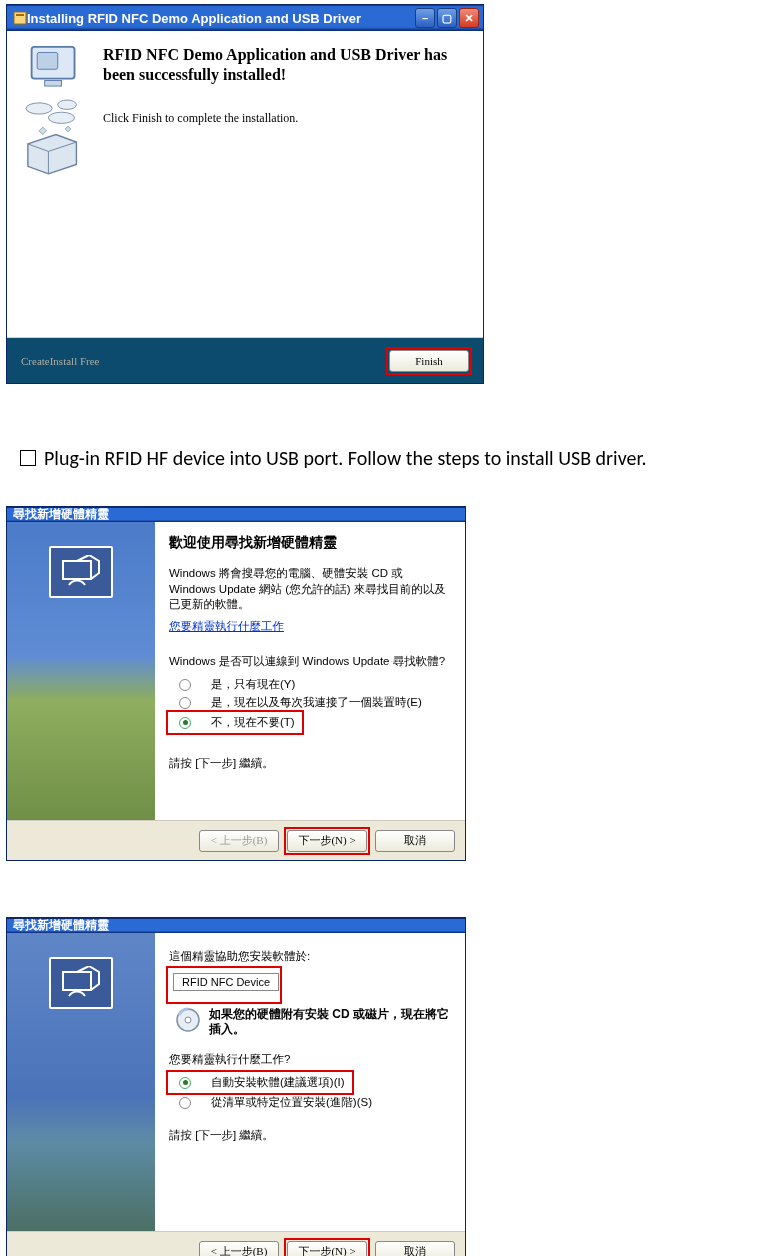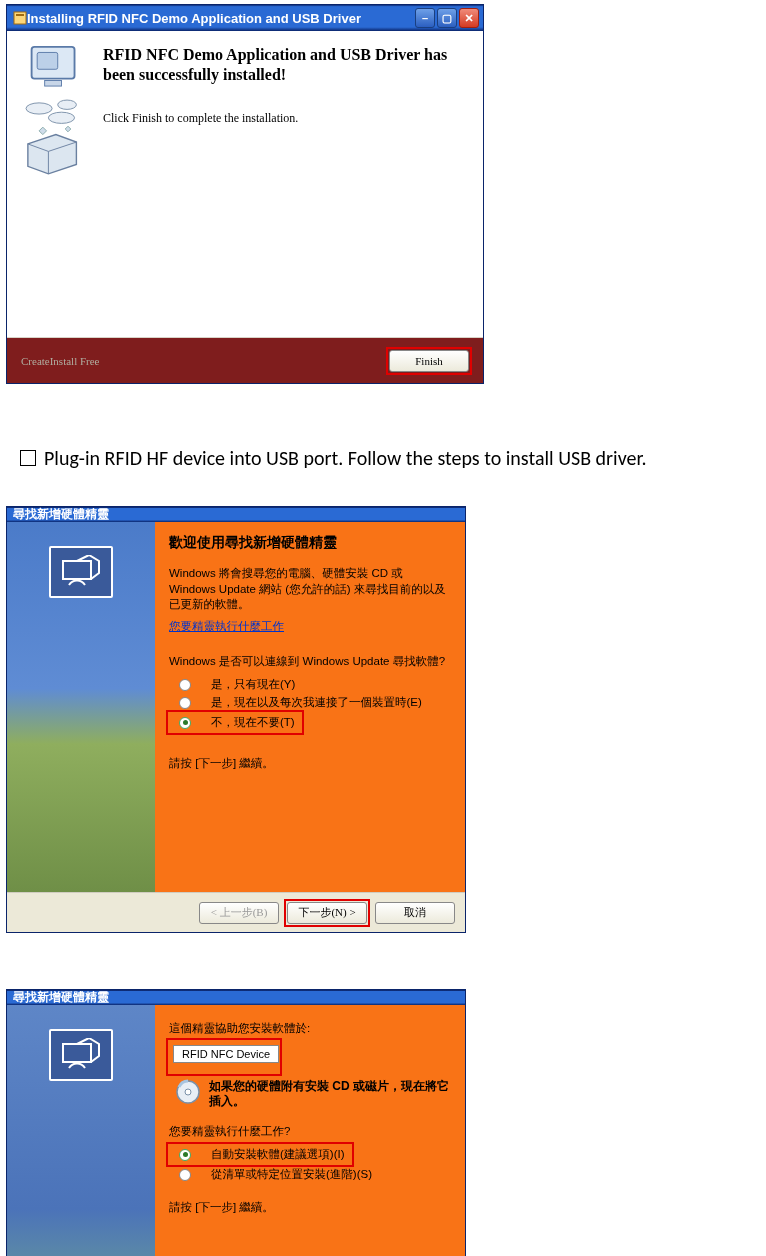--- a/index.html
+++ b/index.html
@@ -62,21 +62,21 @@
     width: 70px; height: 140px;
     display:flex; flex-direction:column; align-items:center; gap:2px;
   }
   .d1-heading { font-size: 16px; font-weight: bold; font-family:"Times New Roman", serif; line-height:1.25; }
   .d1-sub { margin-top: 26px; font-size: 12px; font-family:"Times New Roman", serif; }
   .d1-footer {
     height: 46px;
     border-top: 1px solid #d8d4c8;
     padding: 0 14px;
     display:flex; align-items:center; justify-content:space-between;
-    background: #7f1d1d;
+    background: #0c4a6e;
   }
   .ci-free { font-size: 11px; color:#b0ada0; font-family:"Times New Roman",serif; }
   .xp-btn {
     min-width: 80px; height: 22px;
     background: linear-gradient(to bottom,#ffffff,#eceadb);
     border: 1px solid #888;
     border-radius: 3px;
     font-size: 11px;
     display:flex;align-items:center;justify-content:center;
     padding: 0 8px;
@@ -94,23 +94,23 @@
     color:#000;
   }
   .chkbox { width:16px; height:16px; border:1px solid #000; flex:0 0 auto; }
 
   
   .wizard {
     width: 460px;
     margin-left: 6px;
   }
   .wz-body {
-    background: #f97316;
+    background: #ffffff;
     display:flex;
-    height: 370px;
+    height: 298px;
   }
   .wz-sidebar {
     width: 148px; flex:0 0 auto;
     background: linear-gradient(to bottom,#4b7bc9 0%, #5f8cd4 45%, #8fae5e 60%, #6f8f47 100%);
     display:flex; align-items:flex-start; justify-content:center;
     padding-top: 24px;
   }
   .wz-sidebar.solid {
     background: linear-gradient(to bottom,#5e86c7 0%, #4b73b9 55%, #5d8ba5 70%, #4b7065 100%);
   }

